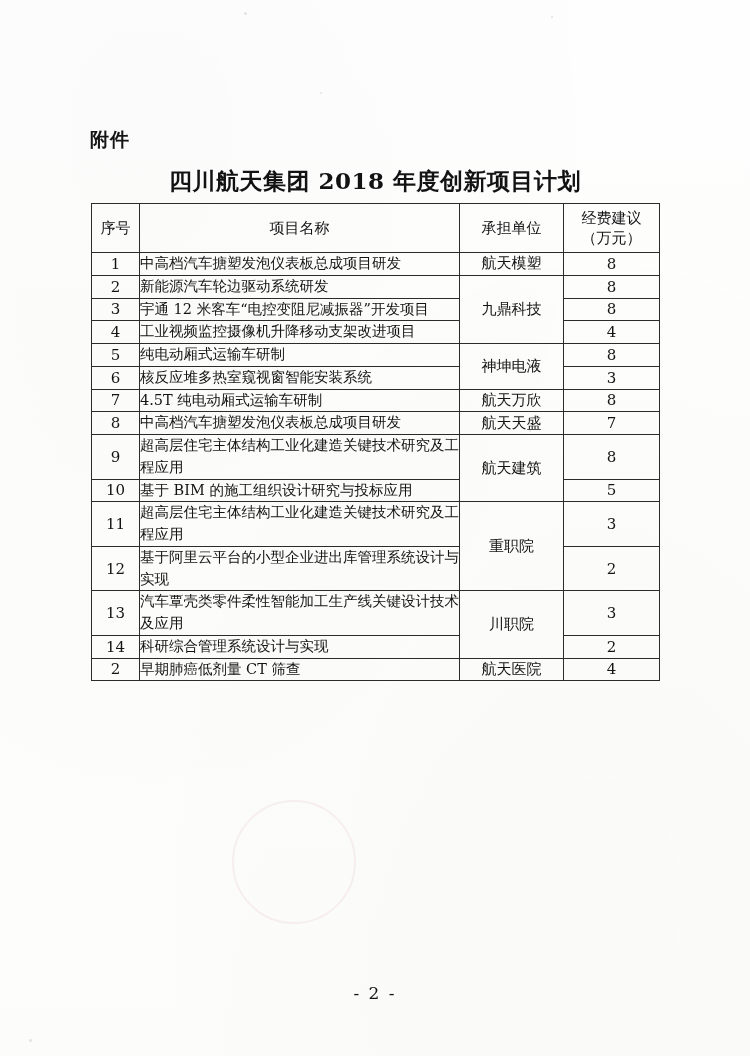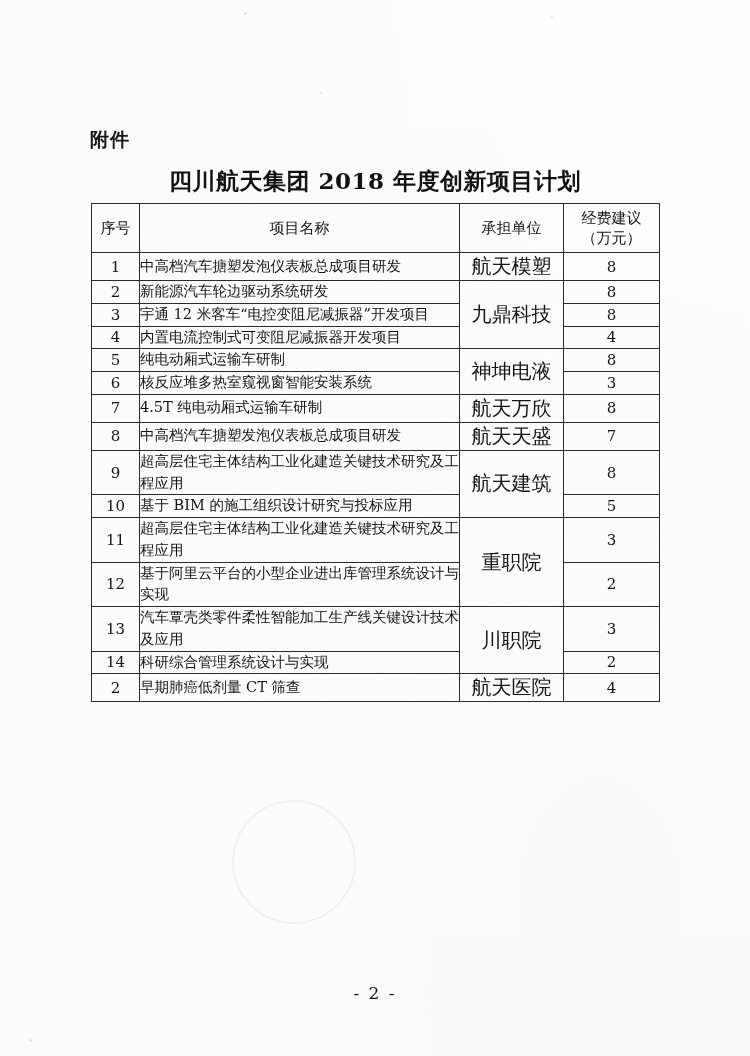--- a/index.html
+++ b/index.html
@@ -88,21 +88,21 @@
   }
   td.name {
     font-size: 14.5px;
     padding: 4px 8px 4px 9px;
     line-height: 1.5;
     text-align: left;
     font-family: "DejaVu Serif", serif;
   }
   td.unit {
     text-align: center;
-    font-size: 20px;
+    font-size: 15px;
     font-family: "DejaVu Serif", serif;
   }
   td.cost {
     text-align: center;
     font-size: 15px;
     font-family: "DejaVu Serif", serif;
   }
   .page-number {
     position: absolute;
     left: 0;
@@ -175,21 +175,21 @@
           <td class="unit" rowspan="3">九鼎科技</td>
           <td class="cost">8</td>
         </tr>
         <tr>
           <td class="num">3</td>
           <td class="name">宇通 12 米客车“电控变阻尼减振器”开发项目</td>
           <td class="cost">8</td>
         </tr>
         <tr>
           <td class="num">4</td>
-          <td class="name">内置电流控制式可变阻尼减振器开发项目</td>
+          <td class="name">工业视频监控摄像机升降移动支架改进项目</td>
           <td class="cost">4</td>
         </tr>
         <tr>
           <td class="num">5</td>
           <td class="name">纯电动厢式运输车研制</td>
           <td class="unit" rowspan="2">神坤电液</td>
           <td class="cost">8</td>
         </tr>
         <tr>
           <td class="num">6</td>

